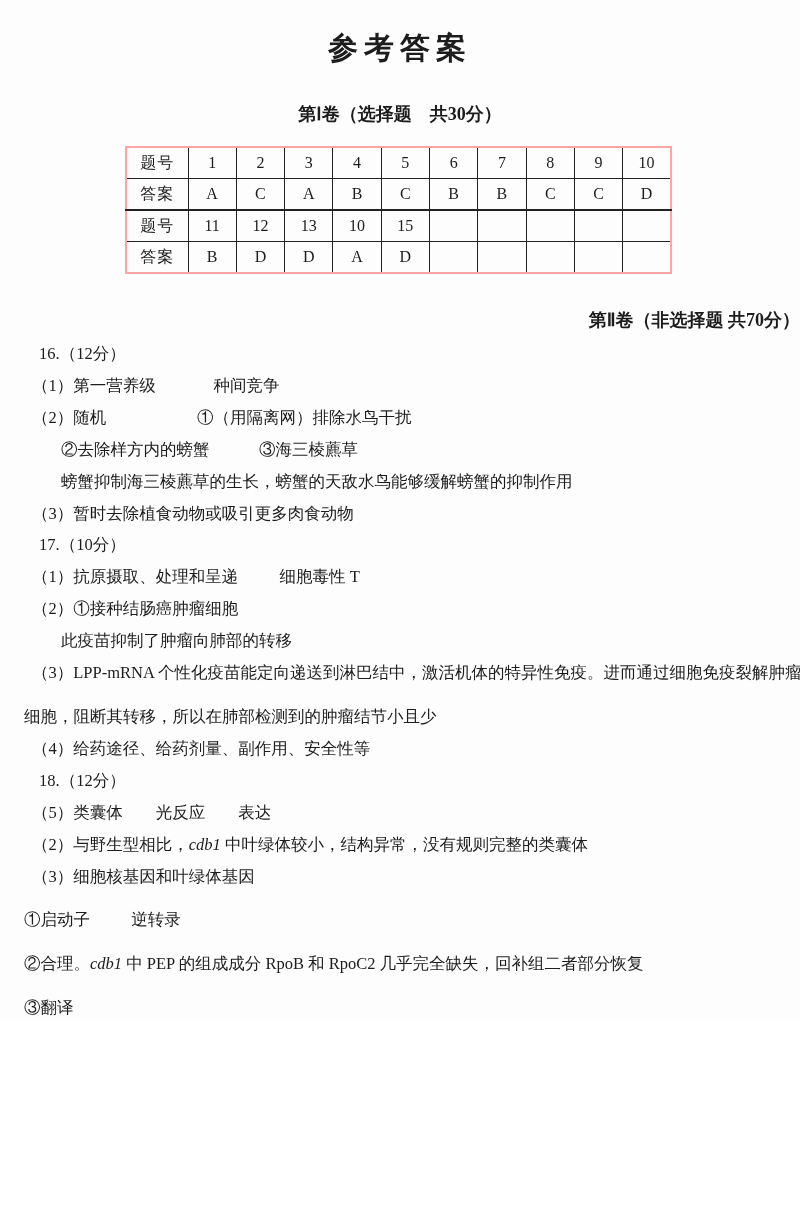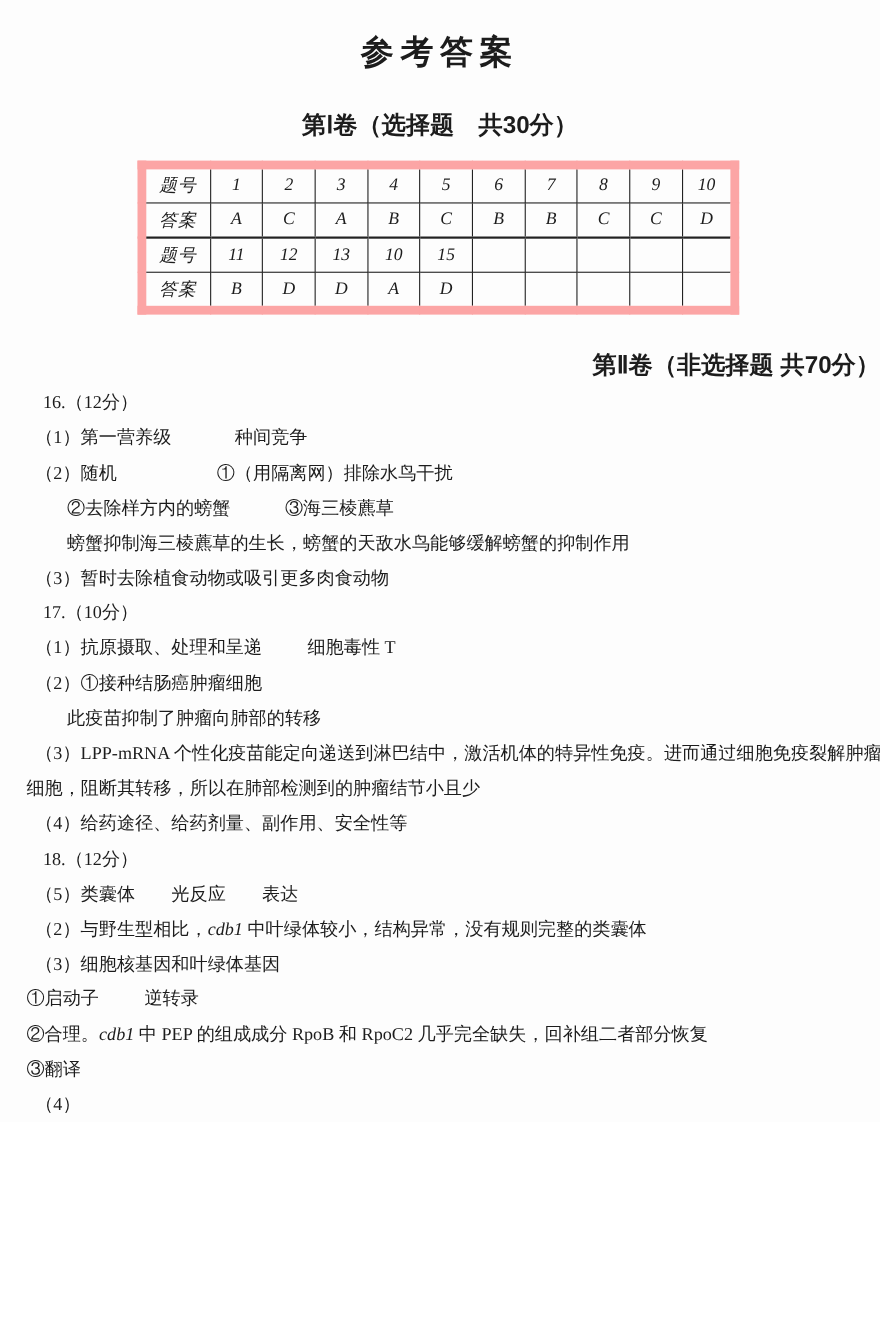--- a/index.html
+++ b/index.html
@@ -21,34 +21,33 @@
     padding-top: 30px;
     text-align: center;
     font-family: "Liberation Sans", "DejaVu Sans", sans-serif;
     font-weight: bold;
     font-size: 30px;
     letter-spacing: 6px;
     line-height: 36px;
   }
   .section-heading {
     text-align: center;
-    font-family: Liberation Sans, sans-serif;
+    font-family: Liberation Serif, serif;
     font-weight: bold;
-    font-size: 22px;
+    font-size: 18px;
     line-height: 24px;
   }
   .section-1 { margin-top: 36px; }
   .section-2 { margin-top: 34px; text-align: right; }
   table.answer-table {
     border-collapse: collapse;
     table-layout: fixed;
     margin: 20px 0 0 125px;
     width: 547px;
-    border: 8px solid #fca5a5;
-    font-style: italic;
+    border: 2px solid #fca5a5;
   }
   table.answer-table td {
     border: 1px solid #222;
     height: 30px;
     text-align: center;
     vertical-align: middle;
     font-size: 16px;
     padding: 0;
     overflow: hidden;
   }
@@ -58,21 +57,21 @@
     margin-top: 6px;
     font-size: 16.5px;
   }
   .line {
     line-height: 31.9px;
     white-space: pre;
   }
   .ind-head  { margin-left: 39px; }
   .ind-p1    { margin-left: 32px; }
   .ind-p2    { margin-left: 61px; }
-  .ind-flush { margin-left: 24px; }
+  .ind-flush { margin-left: 24px; margin-top: 12px; }
   .gap { display: inline-block; height: 1px; }
   .italic { font-style: italic; }
 </style>
 </head>
 <body>
 
 <div class="page">
 
   <h1 class="doc-title">参考答案</h1>
 

